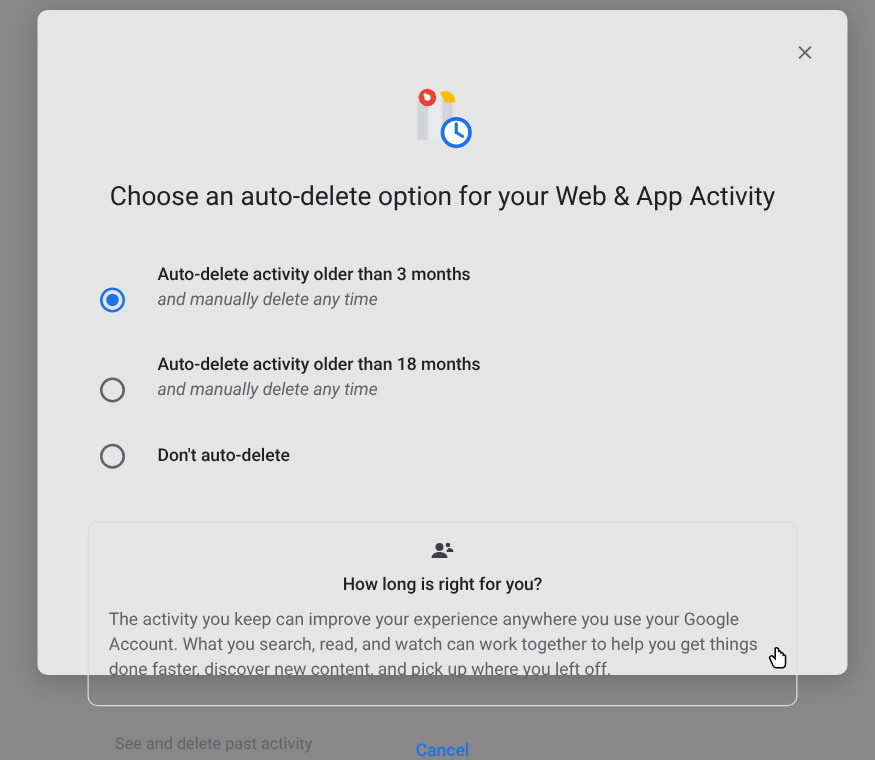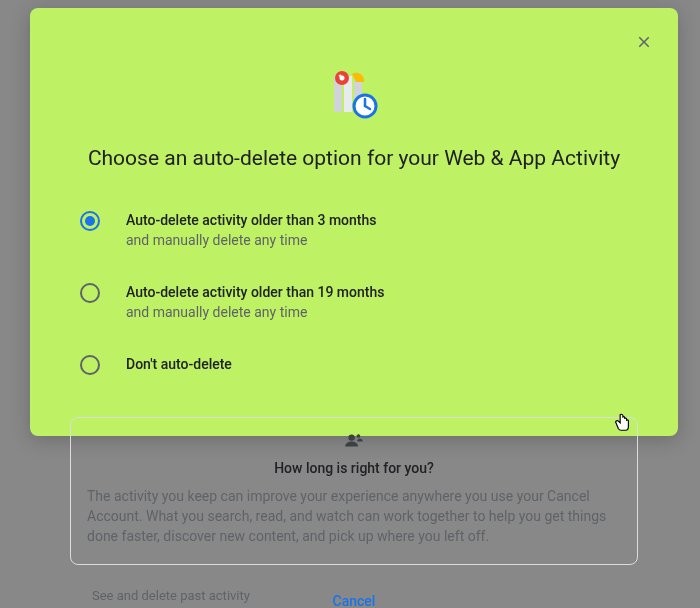--- a/index.html
+++ b/index.html
@@ -16,22 +16,22 @@
       bottom: 5px;
       left: 92px;
       font-size: 13px;
       color: #5f6368;
     }
     .dialog {
       position: absolute;
       top: 8px;
       left: 30px;
       width: 648px;
-      height: 428px;
-      background: #bef264;
+      height: 532px;
+      background: #e5e5e5;
       border-radius: 8px;
       box-shadow: 0 4px 20px rgba(0,0,0,0.2);
       padding: 0;
     }
     .close-btn {
       position: absolute;
       top: 20px;
       right: 20px;
       width: 28px;
       height: 28px;
@@ -57,21 +57,21 @@
       color: #202124;
       margin-top: 26px;
       padding: 0 40px;
     }
     .options {
       margin: 40px 0 0 0;
       padding: 0 50px;
     }
     .option {
       display: flex;
-      align-items: flex-start;
+      align-items: flex-end;
       gap: 26px;
       margin-bottom: 32px;
       cursor: pointer;
     }
     .option:last-child { margin-bottom: 16px; }
     .radio {
       width: 20px;
       height: 20px;
       border: 2px solid #5f6368;
       border-radius: 50%;
@@ -96,20 +96,21 @@
     .option-label {
       font-size: 14px;
       color: #202124;
       font-weight: 500;
       line-height: 20px;
     }
     .option-sub {
       font-size: 14px;
       color: #5f6368;
       line-height: 20px;
+      font-style: italic;
     }
     .info-box {
       margin: 42px 40px 0;
       border: 1px solid #dadce0;
       border-radius: 8px;
       padding: 14px 16px 18px;
     }
     .info-header {
       display: flex;
       align-items: center;
@@ -191,21 +192,21 @@
     <div class="option">
       <div class="radio selected"></div>
       <div class="option-text">
         <div class="option-label">Auto-delete activity older than 3 months</div>
         <div class="option-sub">and manually delete any time</div>
       </div>
     </div>
     <div class="option">
       <div class="radio"></div>
       <div class="option-text">
-        <div class="option-label">Auto-delete activity older than 19 months</div>
+        <div class="option-label">Auto-delete activity older than 18 months</div>
         <div class="option-sub">and manually delete any time</div>
       </div>
     </div>
     <div class="option">
       <div class="radio"></div>
       <div class="option-text">
         <div class="option-label">Don't auto-delete</div>
       </div>
     </div>
   </div>
@@ -213,21 +214,21 @@
   <div class="info-box">
     <div class="info-header">
       <svg width="20" height="16" viewBox="0 0 24 20" fill="#3c4043">
         <circle cx="9" cy="7" r="4"></circle>
         <path d="M1 18 C1 14 5 12 9 12 C13 12 17 14 17 18 Z"></path>
         <circle cx="17.5" cy="5" r="2.3"></circle>
         <path d="M19 8 C21 8 23 9.5 23 12 L16 12 C16 10 17 8.5 19 8 Z"></path>
       </svg>
       <div class="info-title">How long is right for you?</div>
     </div>
-    <div class="info-body">The activity you keep can improve your experience anywhere you use your Cancel Account. What you search, read, and watch can work together to help you get things done faster, discover new content, and pick up where you left off.</div>
+    <div class="info-body">The activity you keep can improve your experience anywhere you use your Google Account. What you search, read, and watch can work together to help you get things done faster, discover new content, and pick up where you left off.</div>
   </div>
 
   <div class="actions">
     <button class="btn btn-text">Cancel</button>
   </div>
 
   <svg class="cursor" viewBox="0 0 24 24">
     <path d="M10 4 L10 13 L8 11 C7 10 5 11 5 12 L8 19 C8.5 20 9.5 21 11 21 L16 21 C18 21 19 19 19 17 L19 11 C19 10 18 9.5 17 10 L17 9 C17 8 16 7.5 15 8 L15 7.5 C15 6.5 14 6 13 6.5 L13 5 C13 4 11 3 10 4 Z" fill="#fff" stroke="#000" stroke-width="1.3"></path>
   </svg>
 </div>

